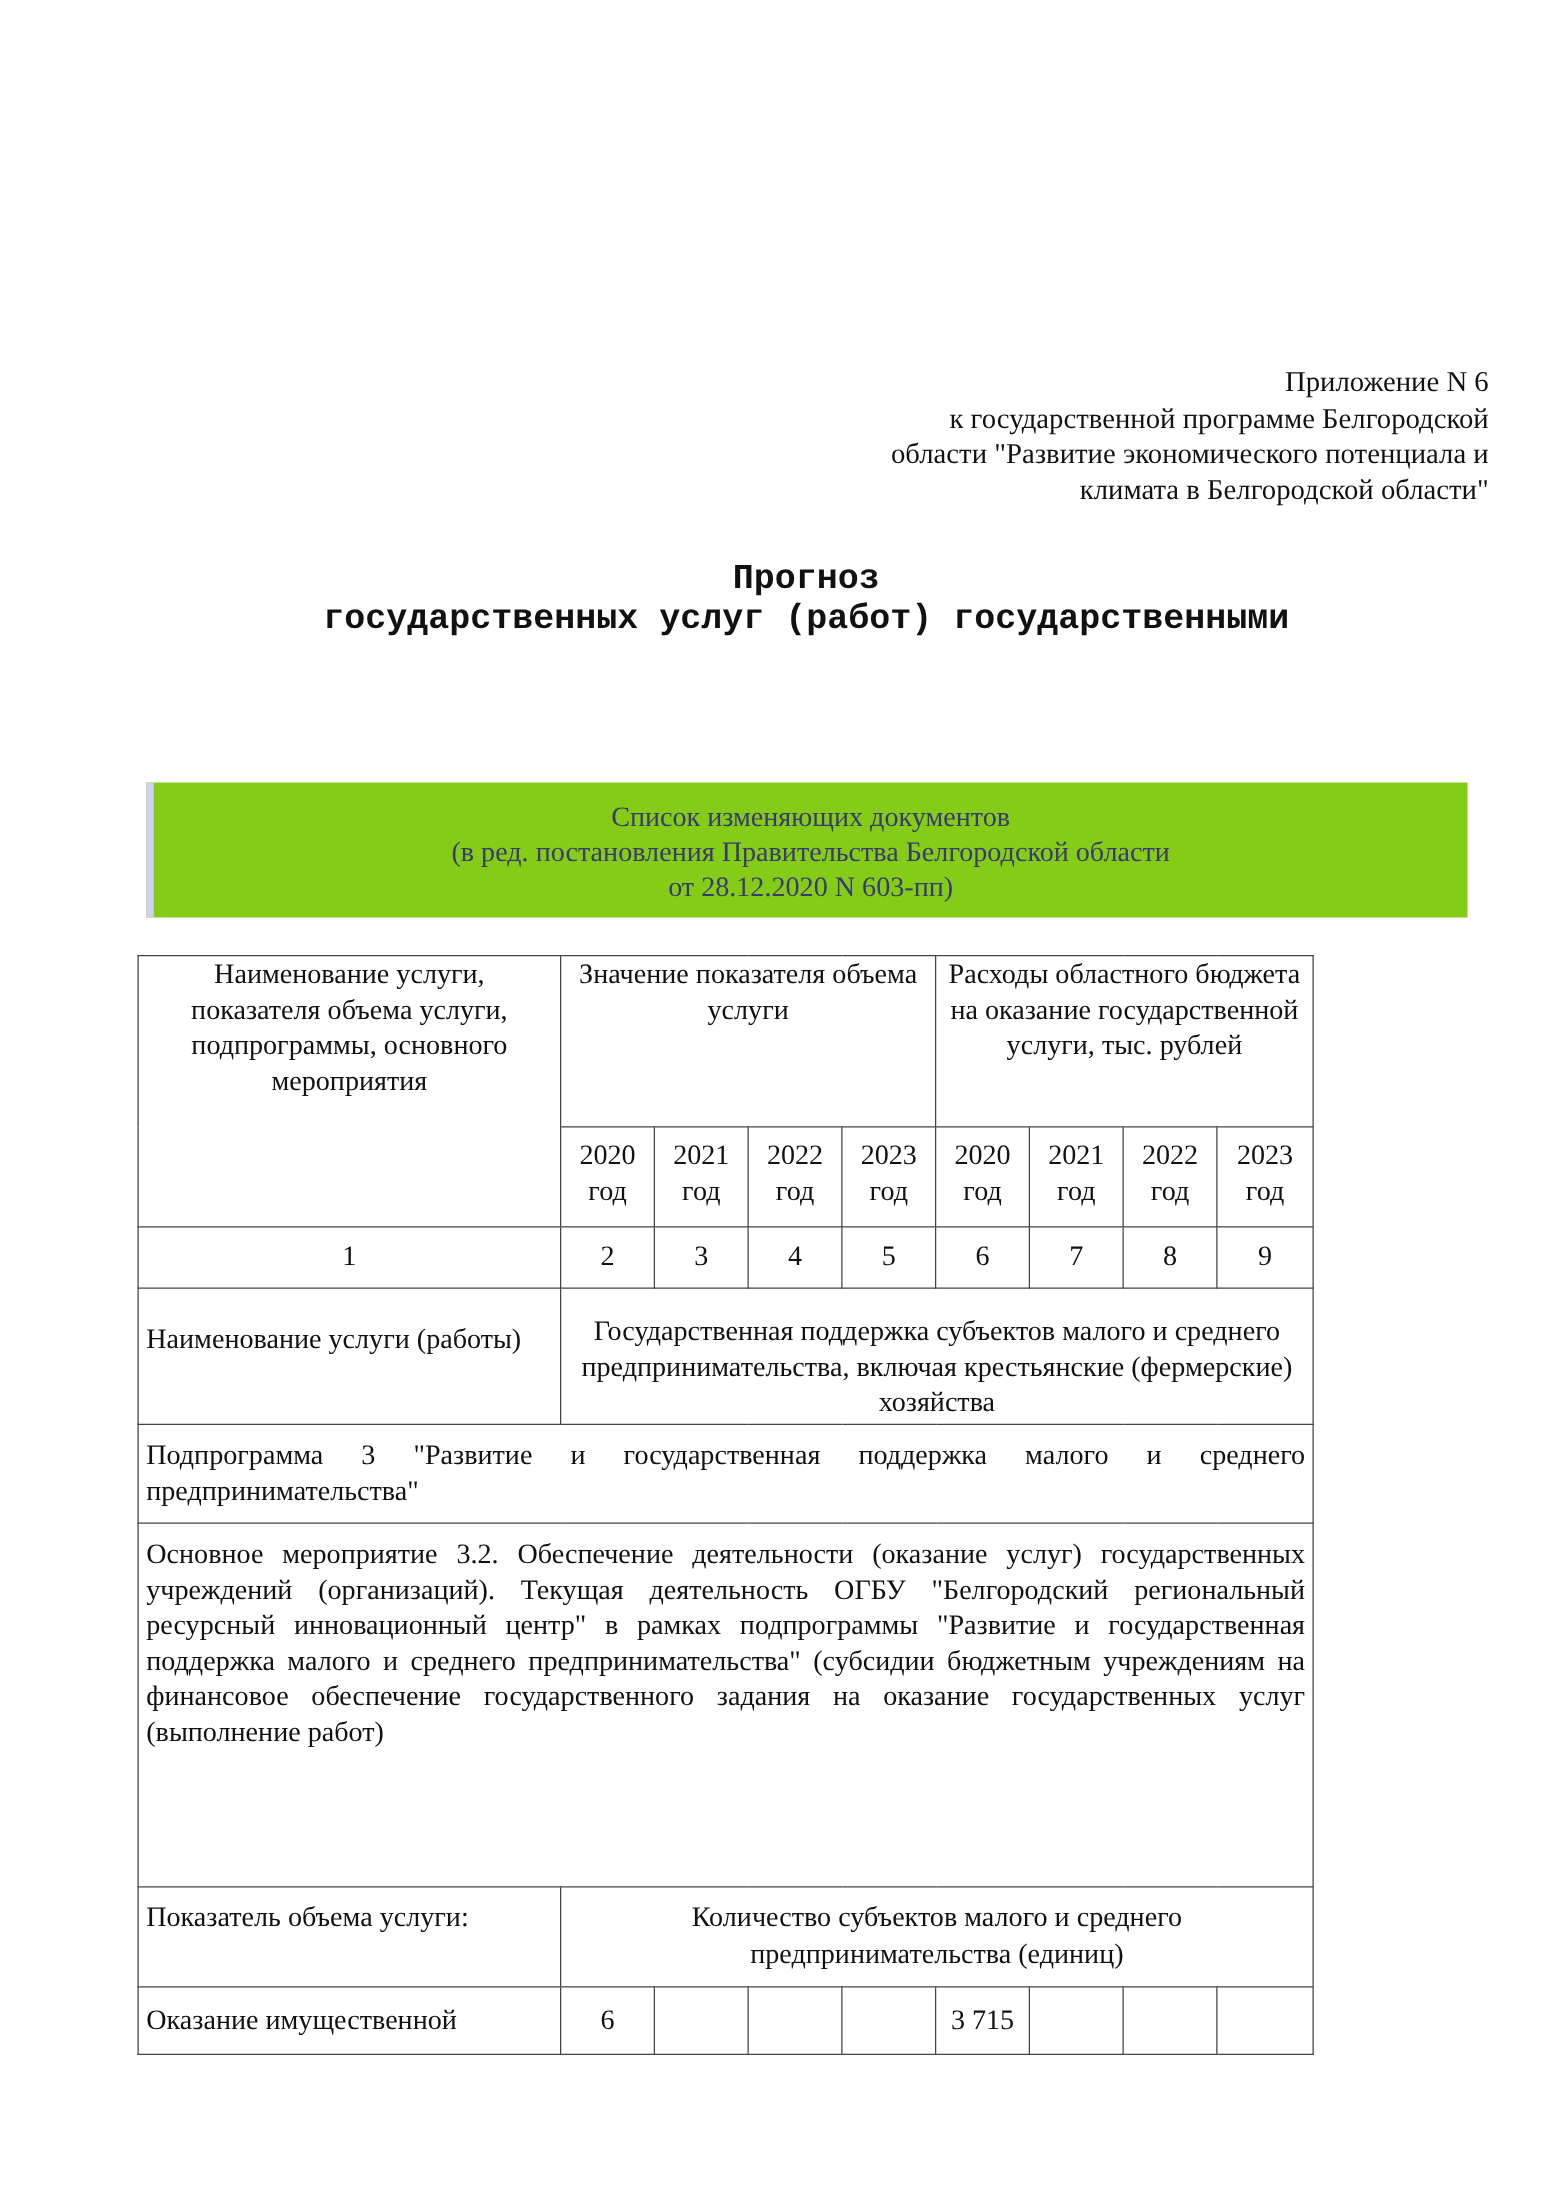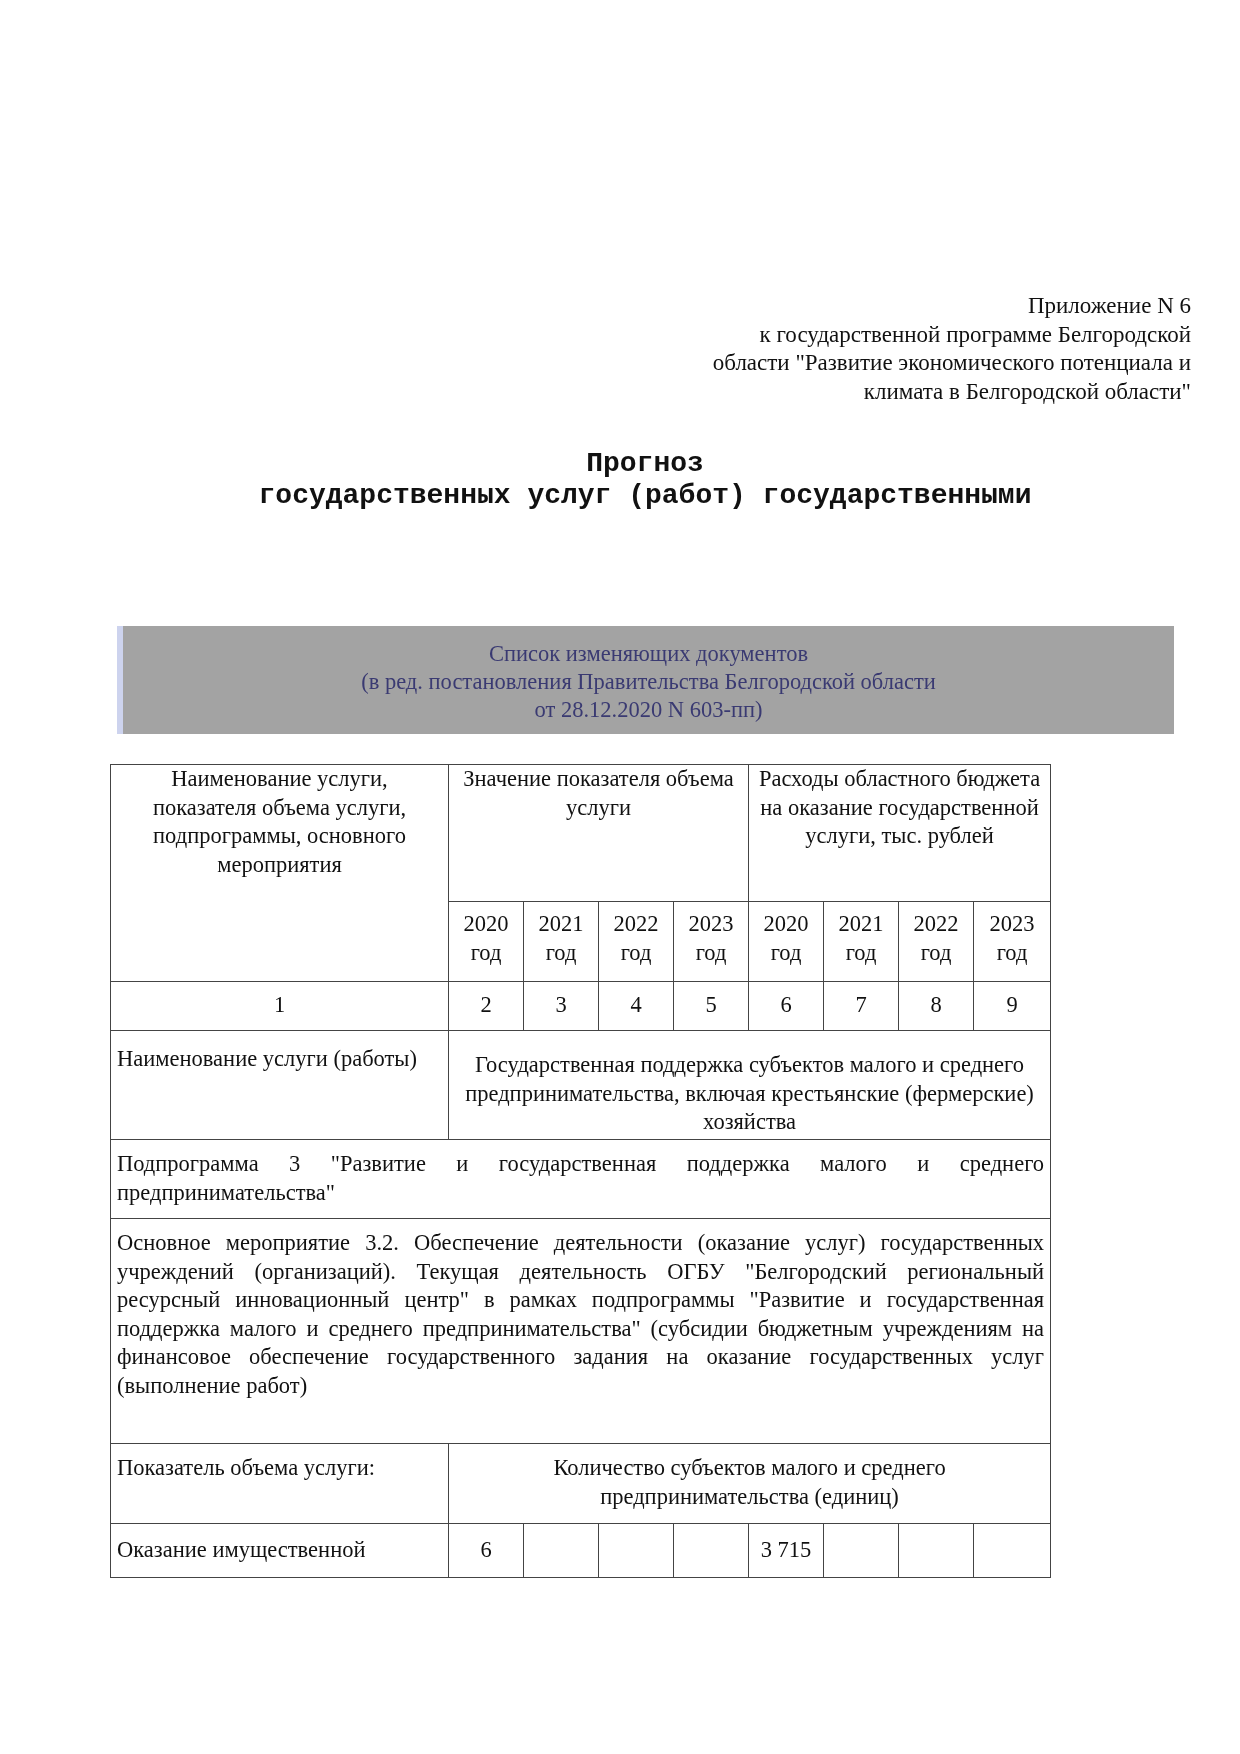--- a/index.html
+++ b/index.html
@@ -5,21 +5,21 @@
   html, body { margin:0; padding:0; background:#ffffff; }
   body { width:1240px; height:1754px; position:relative; overflow:hidden;
          font-family:"Liberation Serif", "DejaVu Serif", serif; color:#111; }
   .appendix { position:absolute; right:49px; top:292px; width:640px; text-align:right;
               font-size:23px; line-height:28.5px; }
   .appendix div { white-space:nowrap; }
   .title { position:absolute; left:150px; width:990px; top:448px; text-align:center;
            font-weight:bold; font-size:28px; line-height:31.5px;font-family:Liberation Mono, monospace; }
   .title div { white-space:nowrap; }
   .changes { position:absolute; left:117px; top:626px; width:1057px; height:108px;
-             background:#a3a3a3; border-left:6px solid #cdd3ee; box-sizing:border-box;
+             background:#84cc16; border-left:6px solid #cdd3ee; box-sizing:border-box;
              text-align:center; color:#3a3a72; font-size:22.5px; line-height:28px;
              padding-top:14px; }
   .changes div { white-space:nowrap; }
   table.main { position:absolute; left:110px; top:764px; width:940px;
                border-collapse:collapse; table-layout:fixed; font-size:22.5px; line-height:28.5px; }
   table.main td { border:1.5px solid #444; padding:0 6px; vertical-align:top; }
   .c { text-align:center; }
   .jl { text-align:justify; }
   .hdr td { padding-top:12px; }
 </style>
@@ -77,27 +77,27 @@
     <td class="c" style="padding-top:9px">2</td>
     <td class="c" style="padding-top:9px">3</td>
     <td class="c" style="padding-top:9px">4</td>
     <td class="c" style="padding-top:9px">5</td>
     <td class="c" style="padding-top:9px">6</td>
     <td class="c" style="padding-top:9px">7</td>
     <td class="c" style="padding-top:9px">8</td>
     <td class="c" style="padding-top:9px">9</td>
   </tr>
   <tr style="height:109px">
-    <td class="jl" style="padding-top:14px;text-align-last:left">Наименование услуги (работы)</td>
+    <td class="jl" style="padding-top:26px;text-align-last:left">Наименование услуги (работы)</td>
     <td class="c" colspan="8" style="padding-top:20px">Государственная поддержка субъектов малого и среднего предпринимательства, включая крестьянские (фермерские) хозяйства</td>
   </tr>
   <tr style="height:79px">
     <td colspan="9" class="jl" style="padding-top:10px">Подпрограмма 3 "Развитие и государственная поддержка малого и среднего предпринимательства"</td>
   </tr>
-  <tr style="height:225px">
+  <tr style="height:291px">
     <td colspan="9" class="jl" style="padding-top:10px">Основное мероприятие 3.2. Обеспечение деятельности (оказание услуг) государственных учреждений (организаций). Текущая деятельность ОГБУ "Белгородский региональный ресурсный инновационный центр" в рамках подпрограммы "Развитие и государственная поддержка малого и среднего предпринимательства" (субсидии бюджетным учреждениям на финансовое обеспечение государственного задания на оказание государственных услуг (выполнение работ)</td>
   </tr>
   <tr style="height:80px">
     <td style="padding-top:10px">Показатель объема услуги:</td>
     <td class="c" colspan="8" style="padding-top:10px">Количество субъектов малого и среднего предпринимательства (единиц)</td>
   </tr>
   <tr style="height:54px">
     <td style="padding-top:12px">Оказание имущественной</td>
     <td class="c" style="padding-top:12px">6</td>
     <td class="c" style="padding-top:12px"></td>

